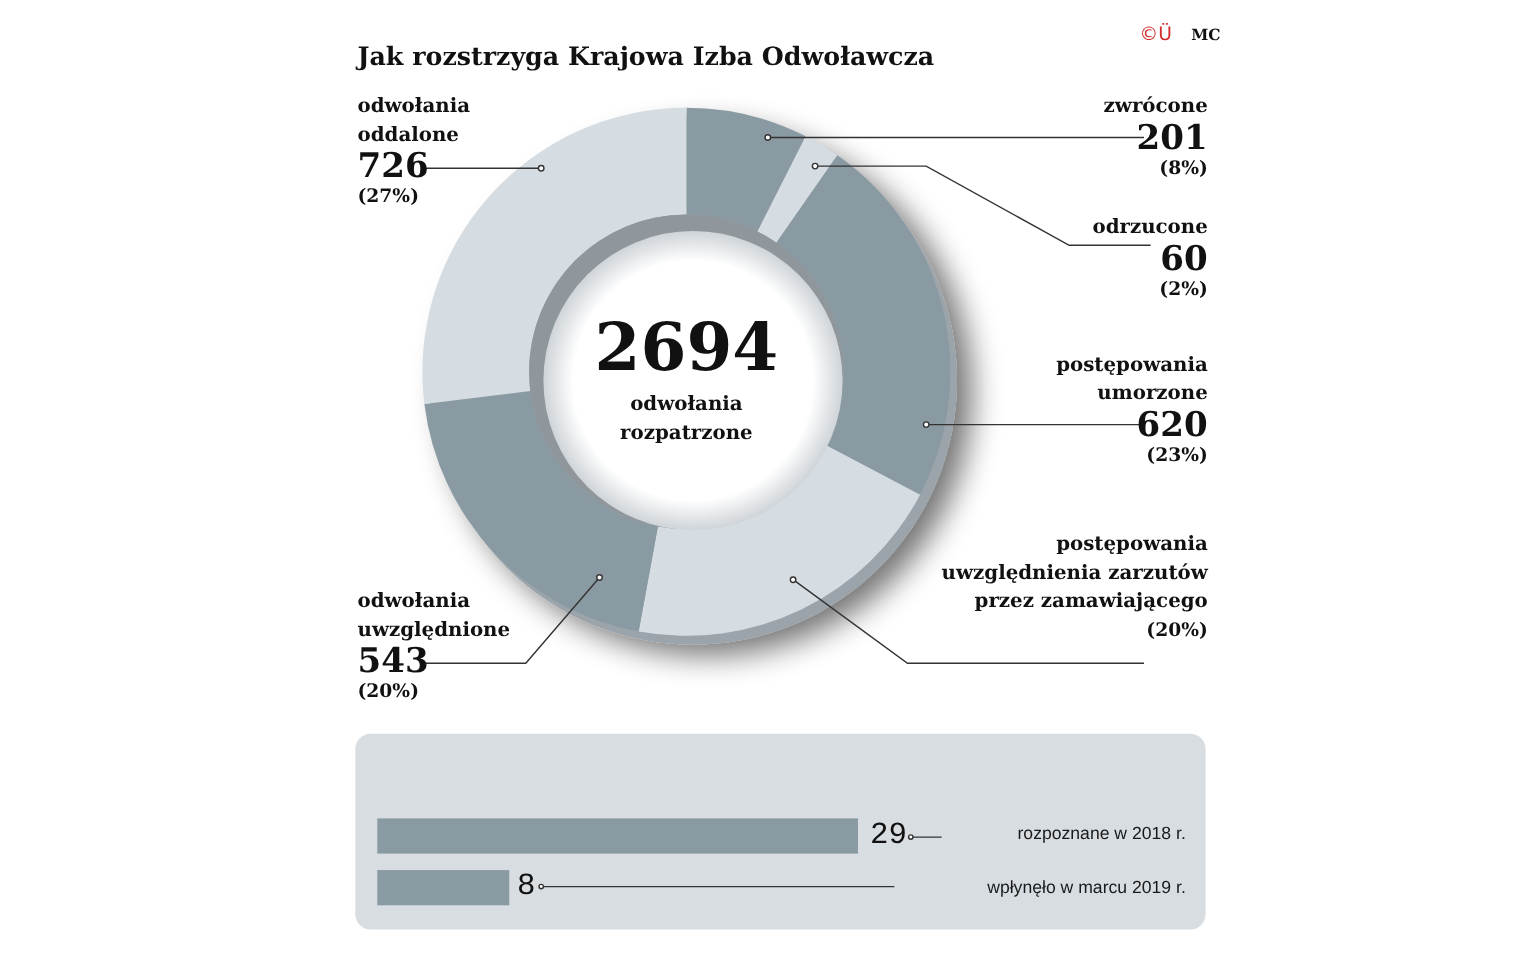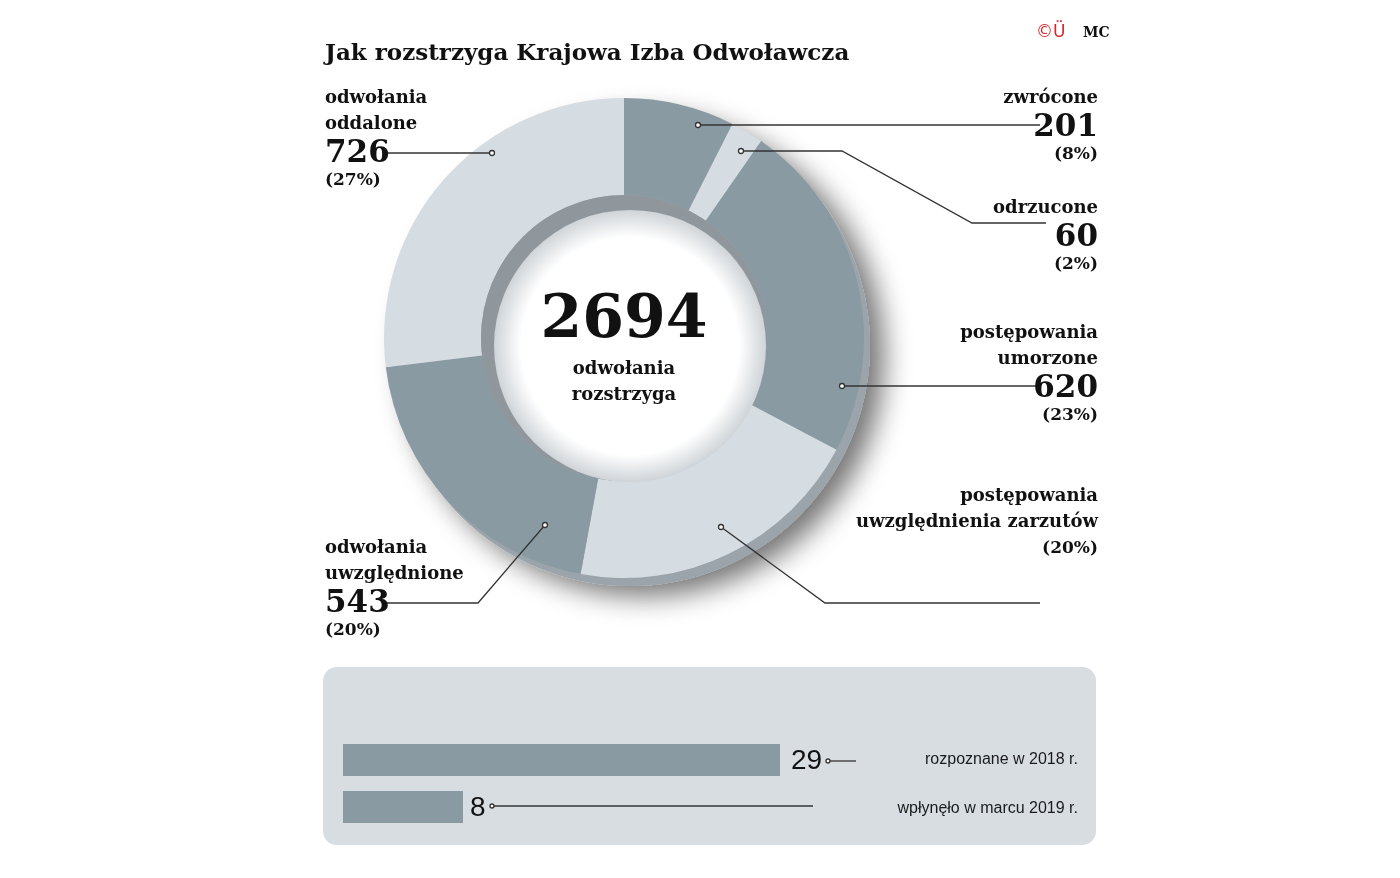--- a/index.html
+++ b/index.html
@@ -12,21 +12,21 @@
   .lbl { font-weight:bold; font-size:18px; line-height:26px; white-space:nowrap; }
   .num { font-weight:bold; font-size:31px; line-height:30px; white-space:nowrap; }
   .pct { font-weight:bold; font-size:17px; line-height:26px; white-space:nowrap; }
   .right { text-align:right; }
   svg.donut { position:absolute; left:0; top:0; }
   .center-num { left:514px; top:270px; width:220px; text-align:center; font-size:60px; font-weight:bold; line-height:92px; }
   .center-lbl { left:534px; top:355px; width:180px; text-align:center; font-size:18px; font-weight:bold; line-height:26px; }
   .panel { left:323px; top:667px; width:773px; height:178px; background:#d8dde2; border-radius:14px; }
   .panel-title { left:343px; top:682px; font-family:"Liberation Sans","DejaVu Sans",sans-serif; font-stretch:condensed; font-size:20px; line-height:27px; color:#1a1a1a; white-space:nowrap; }
   .bar { background:#8a9aa2; }
-  .bar-num { font-family:Liberation Sans, sans-serif; font-size:28px; line-height:30px; color:#111; }
+  .bar-num { font-family:Liberation Mono, monospace; font-size:28px; line-height:30px; color:#111; }
   .bar-lbl { font-family:"Liberation Sans","DejaVu Sans",sans-serif; font-size:16px; line-height:28px; color:#1a1a1a; white-space:nowrap; }
 </style>
 </head>
 <body>
 
 <div class="abs title">Jak rozstrzyga Krajowa Izba Odwoławcza</div>
 <div class="abs logo">©Ü</div>
 <div class="abs logo-mc">MC</div>
 
 <svg class="donut" width="1400" height="878">
@@ -77,21 +77,21 @@
     <circle cx="842" cy="386" r="2.5"></circle>
     <circle cx="721" cy="527" r="2.5"></circle>
     <circle cx="545" cy="525" r="2.5"></circle>
     <circle cx="492" cy="153" r="2.5"></circle>
   </g>
 </svg>
 
 <div class="abs center-num">2694</div>
 <div class="abs center-lbl">
   <div>odwołania</div>
-  <div>rozstrzyga</div>
+  <div>rozpatrzone</div>
 </div>
 
 <div class="abs" style="left:325px; top:84px;">
   <div class="lbl">odwołania</div>
   <div class="lbl">oddalone</div>
   <div class="num">726</div>
   <div class="pct">(27%)</div>
 </div>
 
 <div class="abs" style="left:325px; top:534px;">
@@ -116,20 +116,21 @@
 <div class="abs right" style="right:302px; top:319px;">
   <div class="lbl">postępowania</div>
   <div class="lbl">umorzone</div>
   <div class="num">620</div>
   <div class="pct">(23%)</div>
 </div>
 
 <div class="abs right" style="right:302px; top:482px;">
   <div class="lbl">postępowania</div>
   <div class="lbl">uwzględnienia zarzutów</div>
+  <div class="lbl">przez zamawiającego</div>
   <div class="pct">(20%)</div>
 </div>
 
 <div class="abs panel"></div>
 <div class="abs panel-title">
 </div>
 
 <div class="abs bar" style="left:343px; top:744px; width:437px; height:32px;"></div>
 <div class="abs bar-num" style="left:791px; top:745px;">29</div>
 <div class="abs bar-lbl" style="right:322px; top:745px;">rozpoznane w 2018 r.</div>

